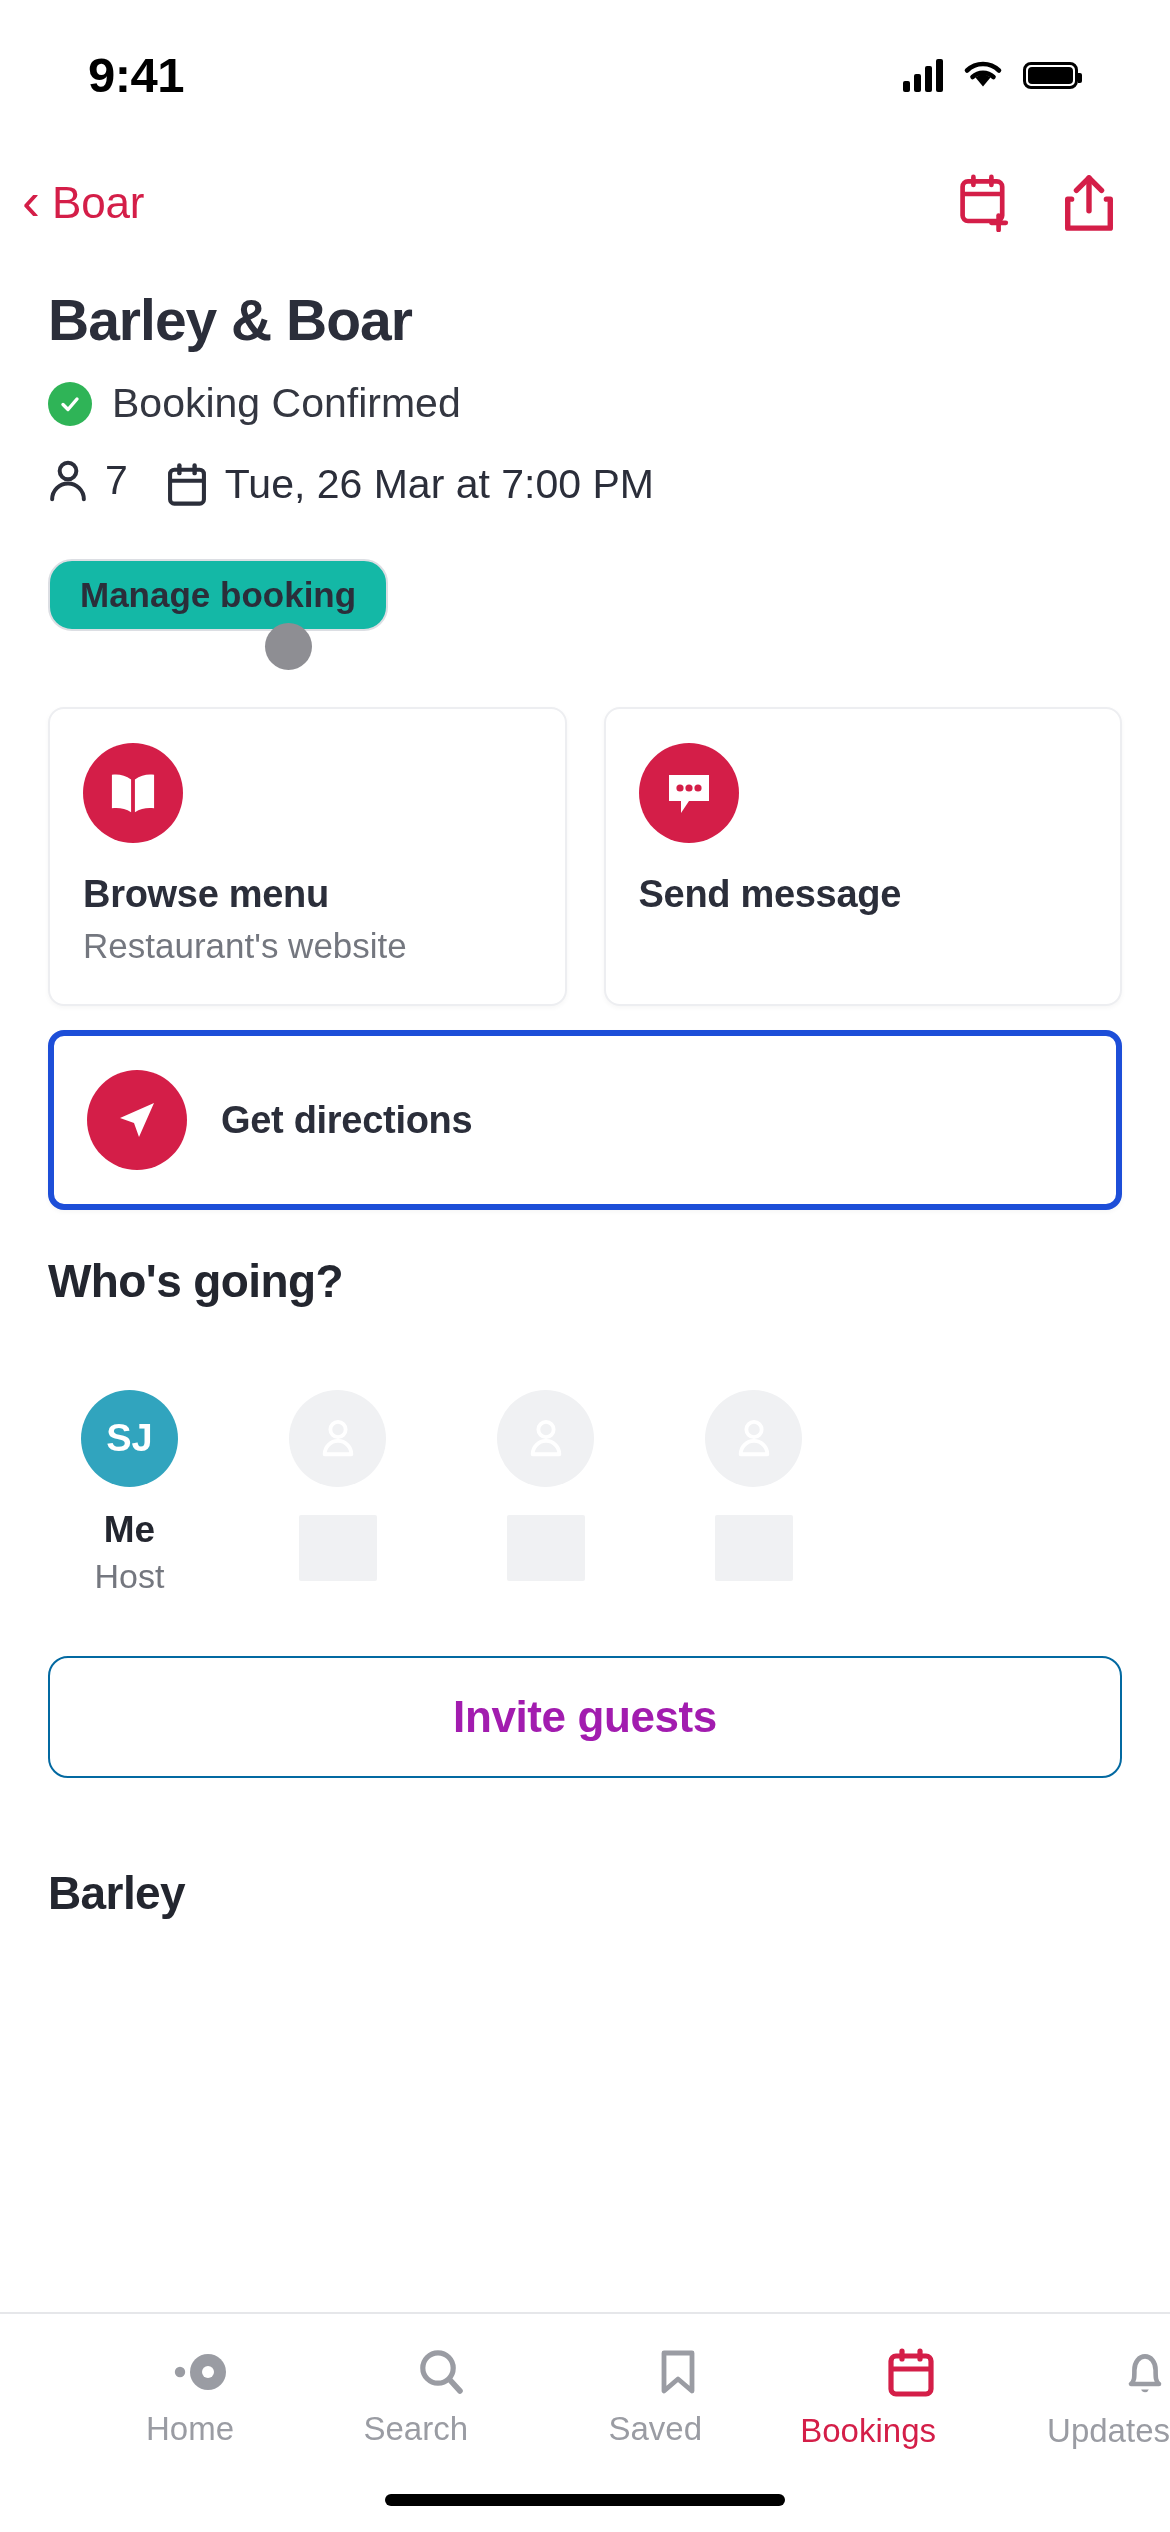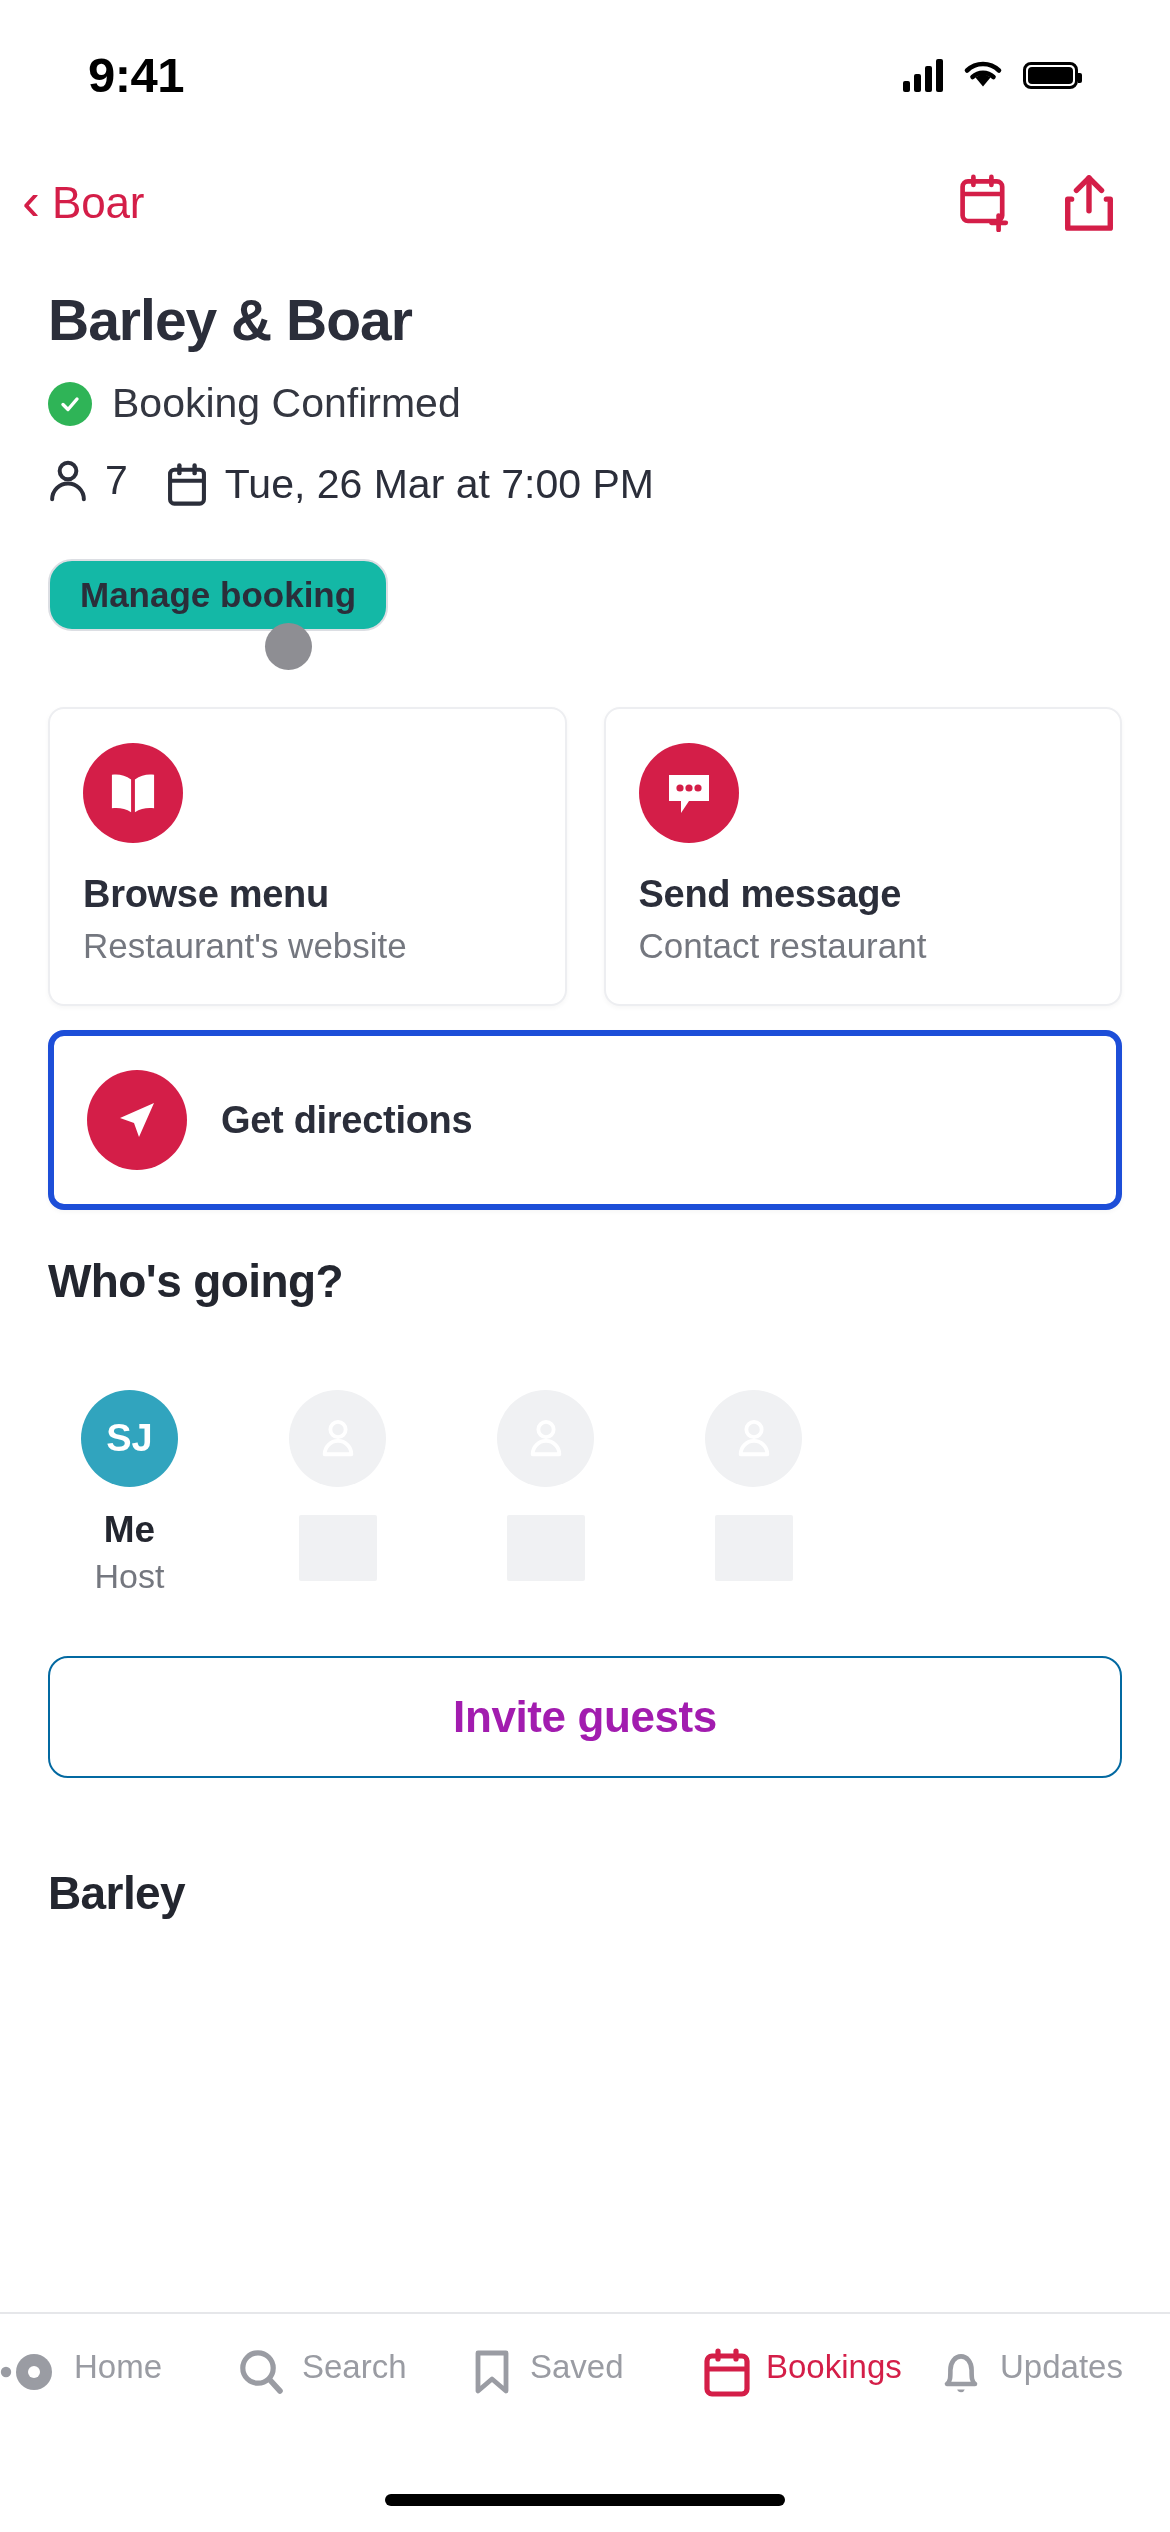--- a/index.html
+++ b/index.html
@@ -121,21 +121,21 @@
     position:absolute; left:265px; top:623px; width:47px; height:47px;
     border-radius:50%; background:#8E8E93;
   }
 
   
   .tabbar {
     position:absolute; left:0; right:0; bottom:0; height:220px;
     background:#fff; border-top:2px solid #E6E7EA;
     display:flex; align-items:flex-start; padding-top:34px;
   }
-  .tab { flex:1; display:flex; flex-direction:row; align-items:flex-start; gap:14px; }
+  .tab { flex:1; display:flex; flex-direction:column; align-items:flex-end; gap:14px; }
   .tab-label { font-size:33px; color:#9A9CA3; }
   .tab.active .tab-label { color:#D41E48; }
   .home-indicator {
     position:absolute; bottom:26px; left:50%; transform:translateX(-50%);
     width:400px; height:12px; background:#000; border-radius:6px;
   }
 </style>
 </head>
 <body>
 
@@ -234,21 +234,20 @@
       <div class="card">
         <div class="circ">
           <svg width="52" height="48" viewBox="0 0 26 24">
             <path d="M3 3 L23 3 L23 16 L13 16 L9 22 L9 16 L3 16 Z" fill="#fff"></path>
             <circle cx="8.5" cy="9.5" r="1.8" fill="#D41E48"></circle>
             <circle cx="13" cy="9.5" r="1.8" fill="#D41E48"></circle>
             <circle cx="17.5" cy="9.5" r="1.8" fill="#D41E48"></circle>
           </svg>
         </div>
         <div class="card-title">Send message</div>
-        <div class="card-sub">Contact restaurant</div>
       </div>
     </div>
 
     
     <div class="wide-card">
       <div class="circ">
         <svg width="52" height="52" viewBox="0 0 26 26">
           <path d="M21.5 4.5 L4.5 12 L11.5 14.5 L14 21.5 Z" fill="#fff"></path>
         </svg>
       </div>

